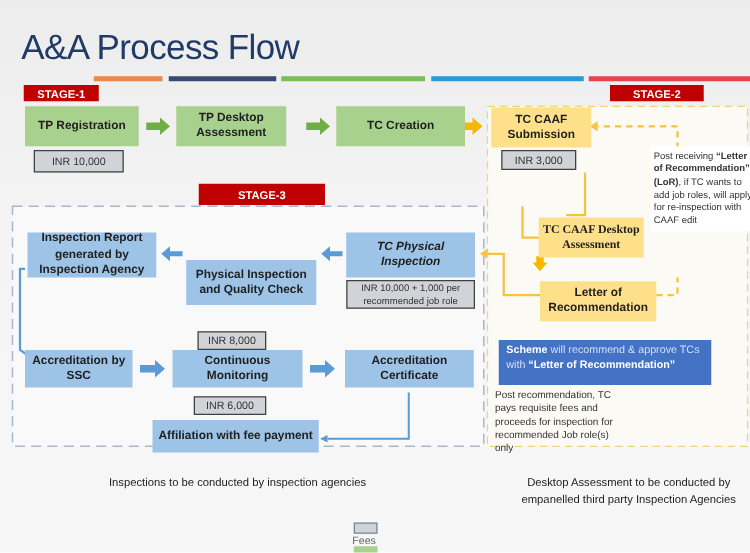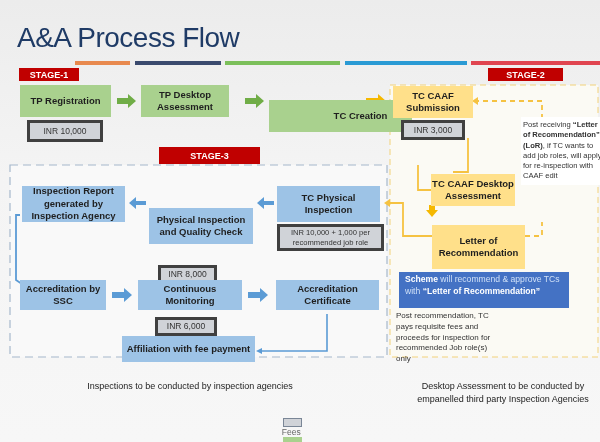--- a/index.html
+++ b/index.html
@@ -9,21 +9,21 @@
   .abs{position:absolute;}
   .title{left:17px;top:22px;font-size:28px;color:#1f3b66;letter-spacing:-0.5px;}
   .bar{height:4px;top:61px;}
   .stage{background:#c00000;color:#fff;font-size:9px;font-weight:bold;
     display:flex;align-items:center;justify-content:center;}
   .box{display:flex;align-items:center;justify-content:center;text-align:center;
     font-size:9.5px;font-weight:bold;color:#1f1f1f;line-height:1.3;}
   .green{background:#a9d18e;}
   .yellow{background:#ffe08a;}
   .blue{background:#9dc3e6;}
-  .fee{background:#d0d3d8;border:3px solid #404040;font-size:8.5px;color:#333;
+  .fee{background:#d0d3d8;border:1px solid #404040;font-size:8.5px;color:#333;
     display:flex;align-items:center;justify-content:center;text-align:center;line-height:1.25;}
   .note{font-size:8px;color:#333;line-height:1.35;}
   .caption{font-size:9px;color:#222;text-align:center;line-height:1.4;}
   .legend{font-size:8.5px;color:#666;display:flex;align-items:center;}
   .sw{display:inline-block;width:19px;height:8px;margin-right:4px;}
   svg{position:absolute;left:0;top:0;}
 </style>
 </head>
 <body>
 
@@ -70,39 +70,39 @@
   <polyline points="327,314 327,351 262,351" fill="none" stroke="#5b9bd5" stroke-width="1.6"></polyline>
   <polygon points="262,348 256,351 262,354" fill="#5b9bd5"></polygon>
 </svg>
 
 <div class="abs stage" style="left:19px;top:68px;width:60px;height:13px;">STAGE-1</div>
 <div class="abs stage" style="left:488px;top:68px;width:75px;height:13px;">STAGE-2</div>
 <div class="abs stage" style="left:159px;top:147px;width:101px;height:17px;">STAGE-3</div>
 
 <div class="abs box green" style="left:20px;top:85px;width:91px;height:32px;">TP Registration</div>
 <div class="abs box green" style="left:141px;top:85px;width:88px;height:32px;">TP Desktop Assessment</div>
-<div class="abs box green" style="left:269px;top:100px;width:103px;height:32px;padding-left:40px;">TC Creation</div>
+<div class="abs box green" style="left:269px;top:85px;width:103px;height:32px;">TC Creation</div>
 <div class="abs fee" style="left:27px;top:120px;width:70px;height:16px;">INR 10,000</div>
 
 <div class="abs box yellow" style="left:393px;top:86px;width:80px;height:32px;">TC CAAF Submission</div>
 <div class="abs fee" style="left:401px;top:120px;width:58px;height:14px;">INR 3,000</div>
-<div class="abs box yellow" style="left:431px;top:174px;width:84px;height:32px;">TC CAAF Desktop Assessment</div>
-<div class="abs box yellow" style="left:432px;top:225px;width:93px;height:44px;">Letter of Recommendation</div>
+<div class="abs box yellow" style="left:431px;top:174px;width:84px;height:32px;font-family:Liberation Serif, serif;">TC CAAF Desktop Assessment</div>
+<div class="abs box yellow" style="left:432px;top:225px;width:93px;height:32px;">Letter of Recommendation</div>
 
 <div class="abs note" style="left:521px;top:117px;width:79px;background:#fff;padding:3px 2px;font-size:7.6px;">
   <span>Post receiving</span>
   <b>“Letter of Recommendation” (LoR)</b><span>, if TC wants to add job roles, will apply for re-inspection with CAAF edit</span>
 </div>
 
 <div class="abs" style="left:399px;top:272px;width:170px;height:36px;background:#4472c4;color:#cfe0f7;font-size:8.6px;padding:1px 6px;box-sizing:border-box;line-height:1.45;">
   <b style="color:#fff">Scheme</b><span> will recommend &amp; approve TCs with </span><b style="color:#fff">“Letter of Recommendation”</b>
 </div>
 <div class="abs note" style="left:396px;top:311px;width:100px;">Post recommendation, TC pays requisite fees and proceeds for inspection for recommended Job role(s) only</div>
 
-<div class="abs box blue" style="left:277px;top:186px;width:103px;height:36px;">TC Physical Inspection</div>
+<div class="abs box blue" style="left:277px;top:186px;width:103px;height:36px;font-style:italic;">TC Physical Inspection</div>
 <div class="abs fee" style="left:277px;top:224px;width:101px;height:21px;font-size:7.6px;">INR 10,000 + 1,000 per recommended job role</div>
 <div class="abs box blue" style="left:149px;top:186px;width:104px;height:36px;margin-top:22px;">Physical Inspection and Quality Check</div>
 <div class="abs box blue" style="left:22px;top:186px;width:103px;height:36px;">Inspection Report generated by Inspection Agency</div>
 
 <div class="abs box blue" style="left:20px;top:280px;width:86px;height:30px;">Accreditation by SSC</div>
 <div class="abs fee" style="left:158px;top:265px;width:53px;height:13px;">INR 8,000</div>
 <div class="abs box blue" style="left:138px;top:280px;width:104px;height:30px;">Continuous Monitoring</div>
 <div class="abs box blue" style="left:276px;top:280px;width:103px;height:30px;">Accreditation Certificate</div>
 <div class="abs fee" style="left:155px;top:317px;width:56px;height:13px;">INR 6,000</div>
 <div class="abs box blue" style="left:122px;top:336px;width:133px;height:26px;">Affiliation with fee payment</div>

